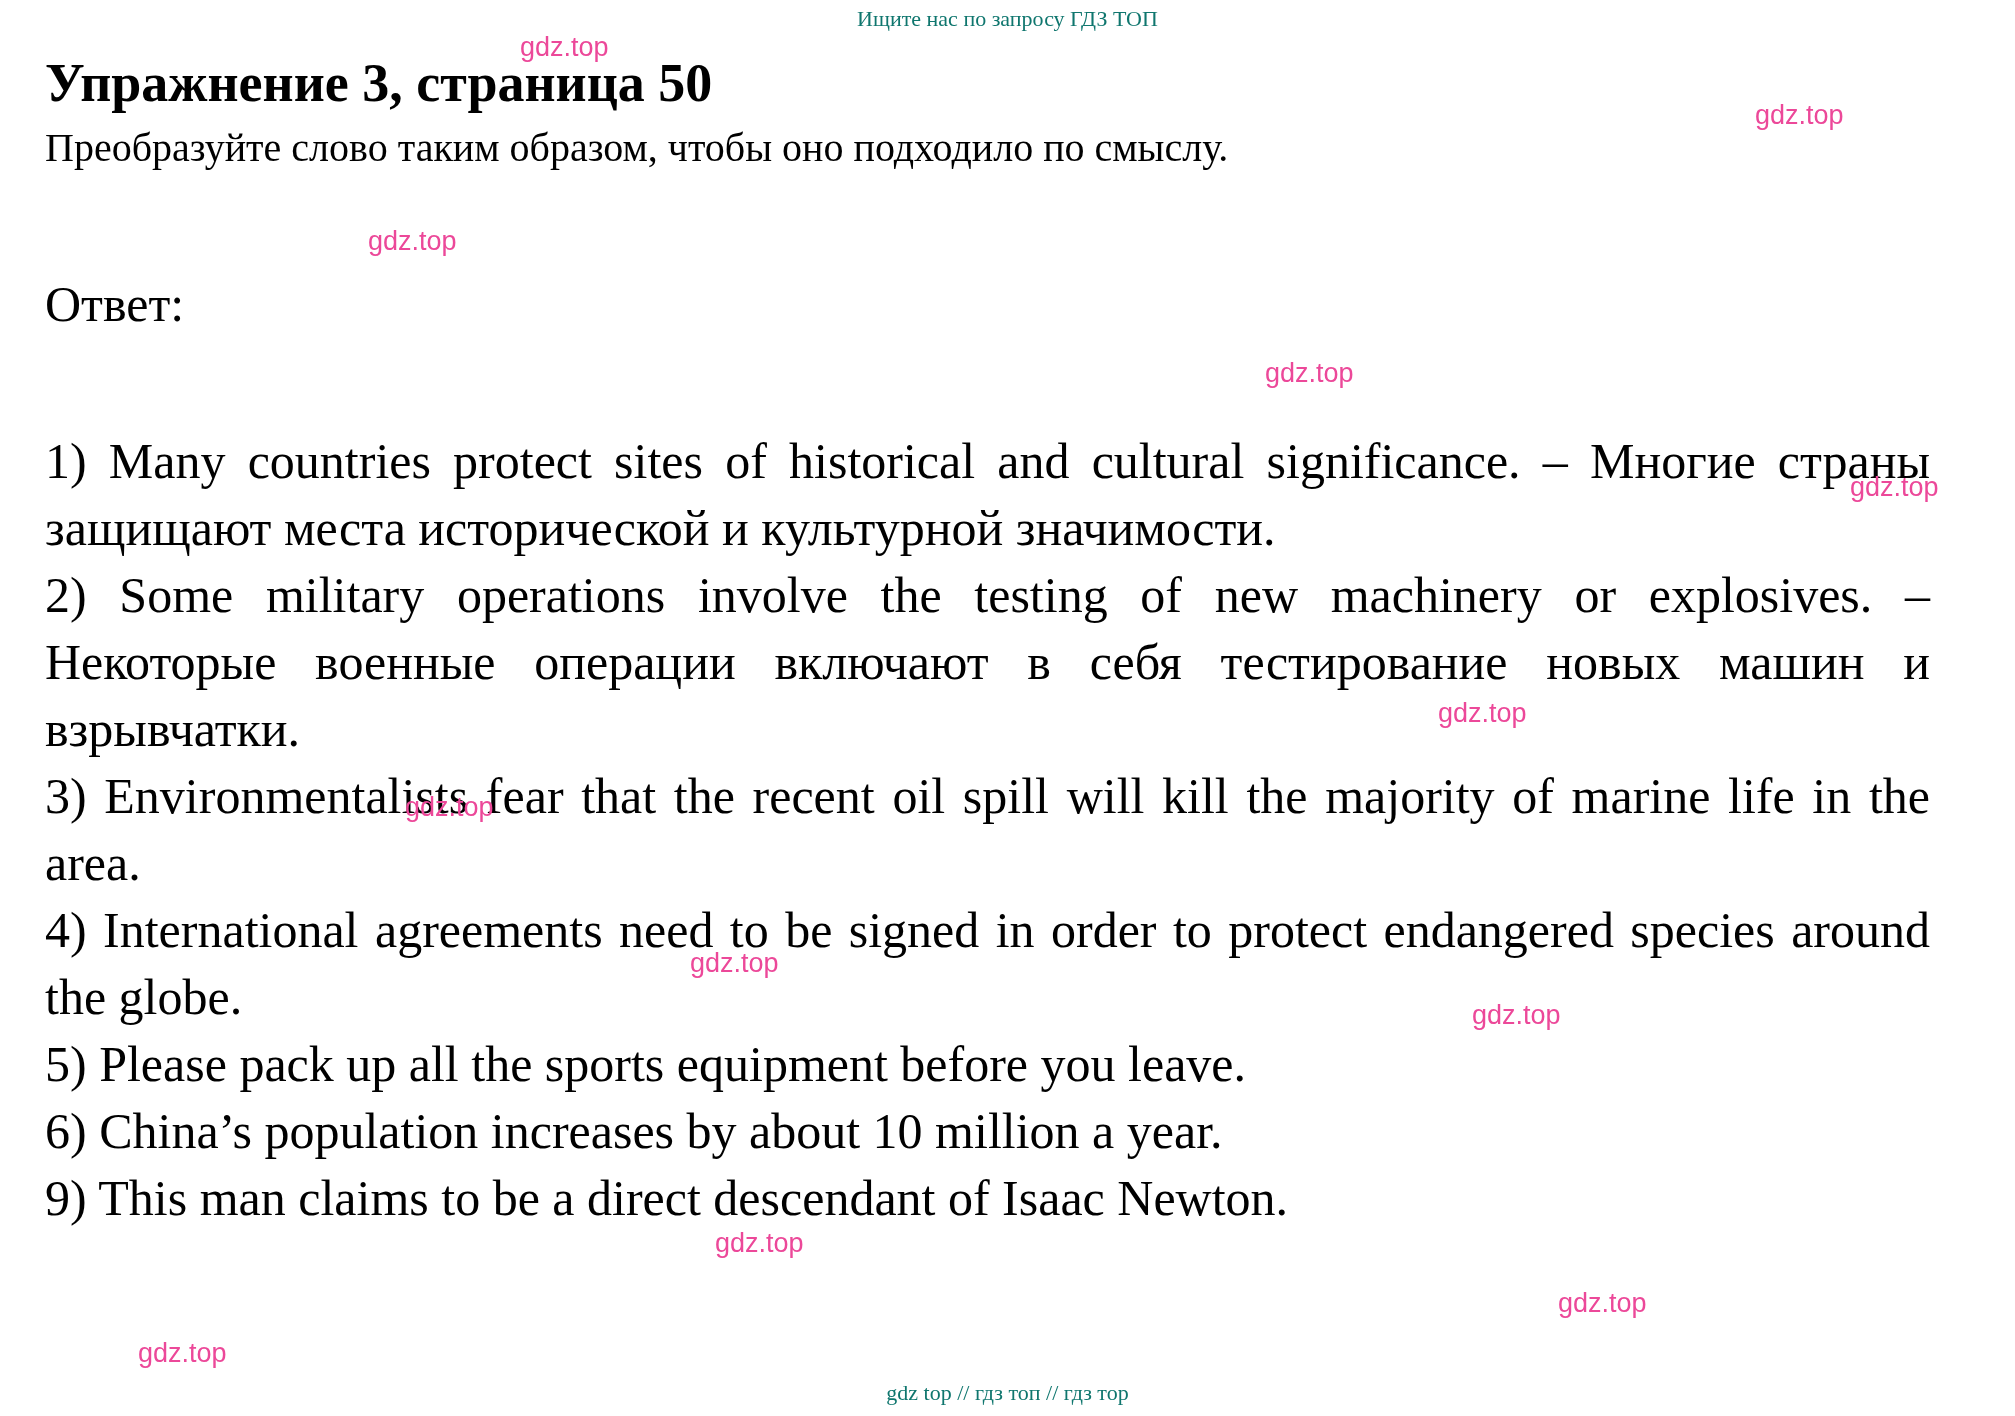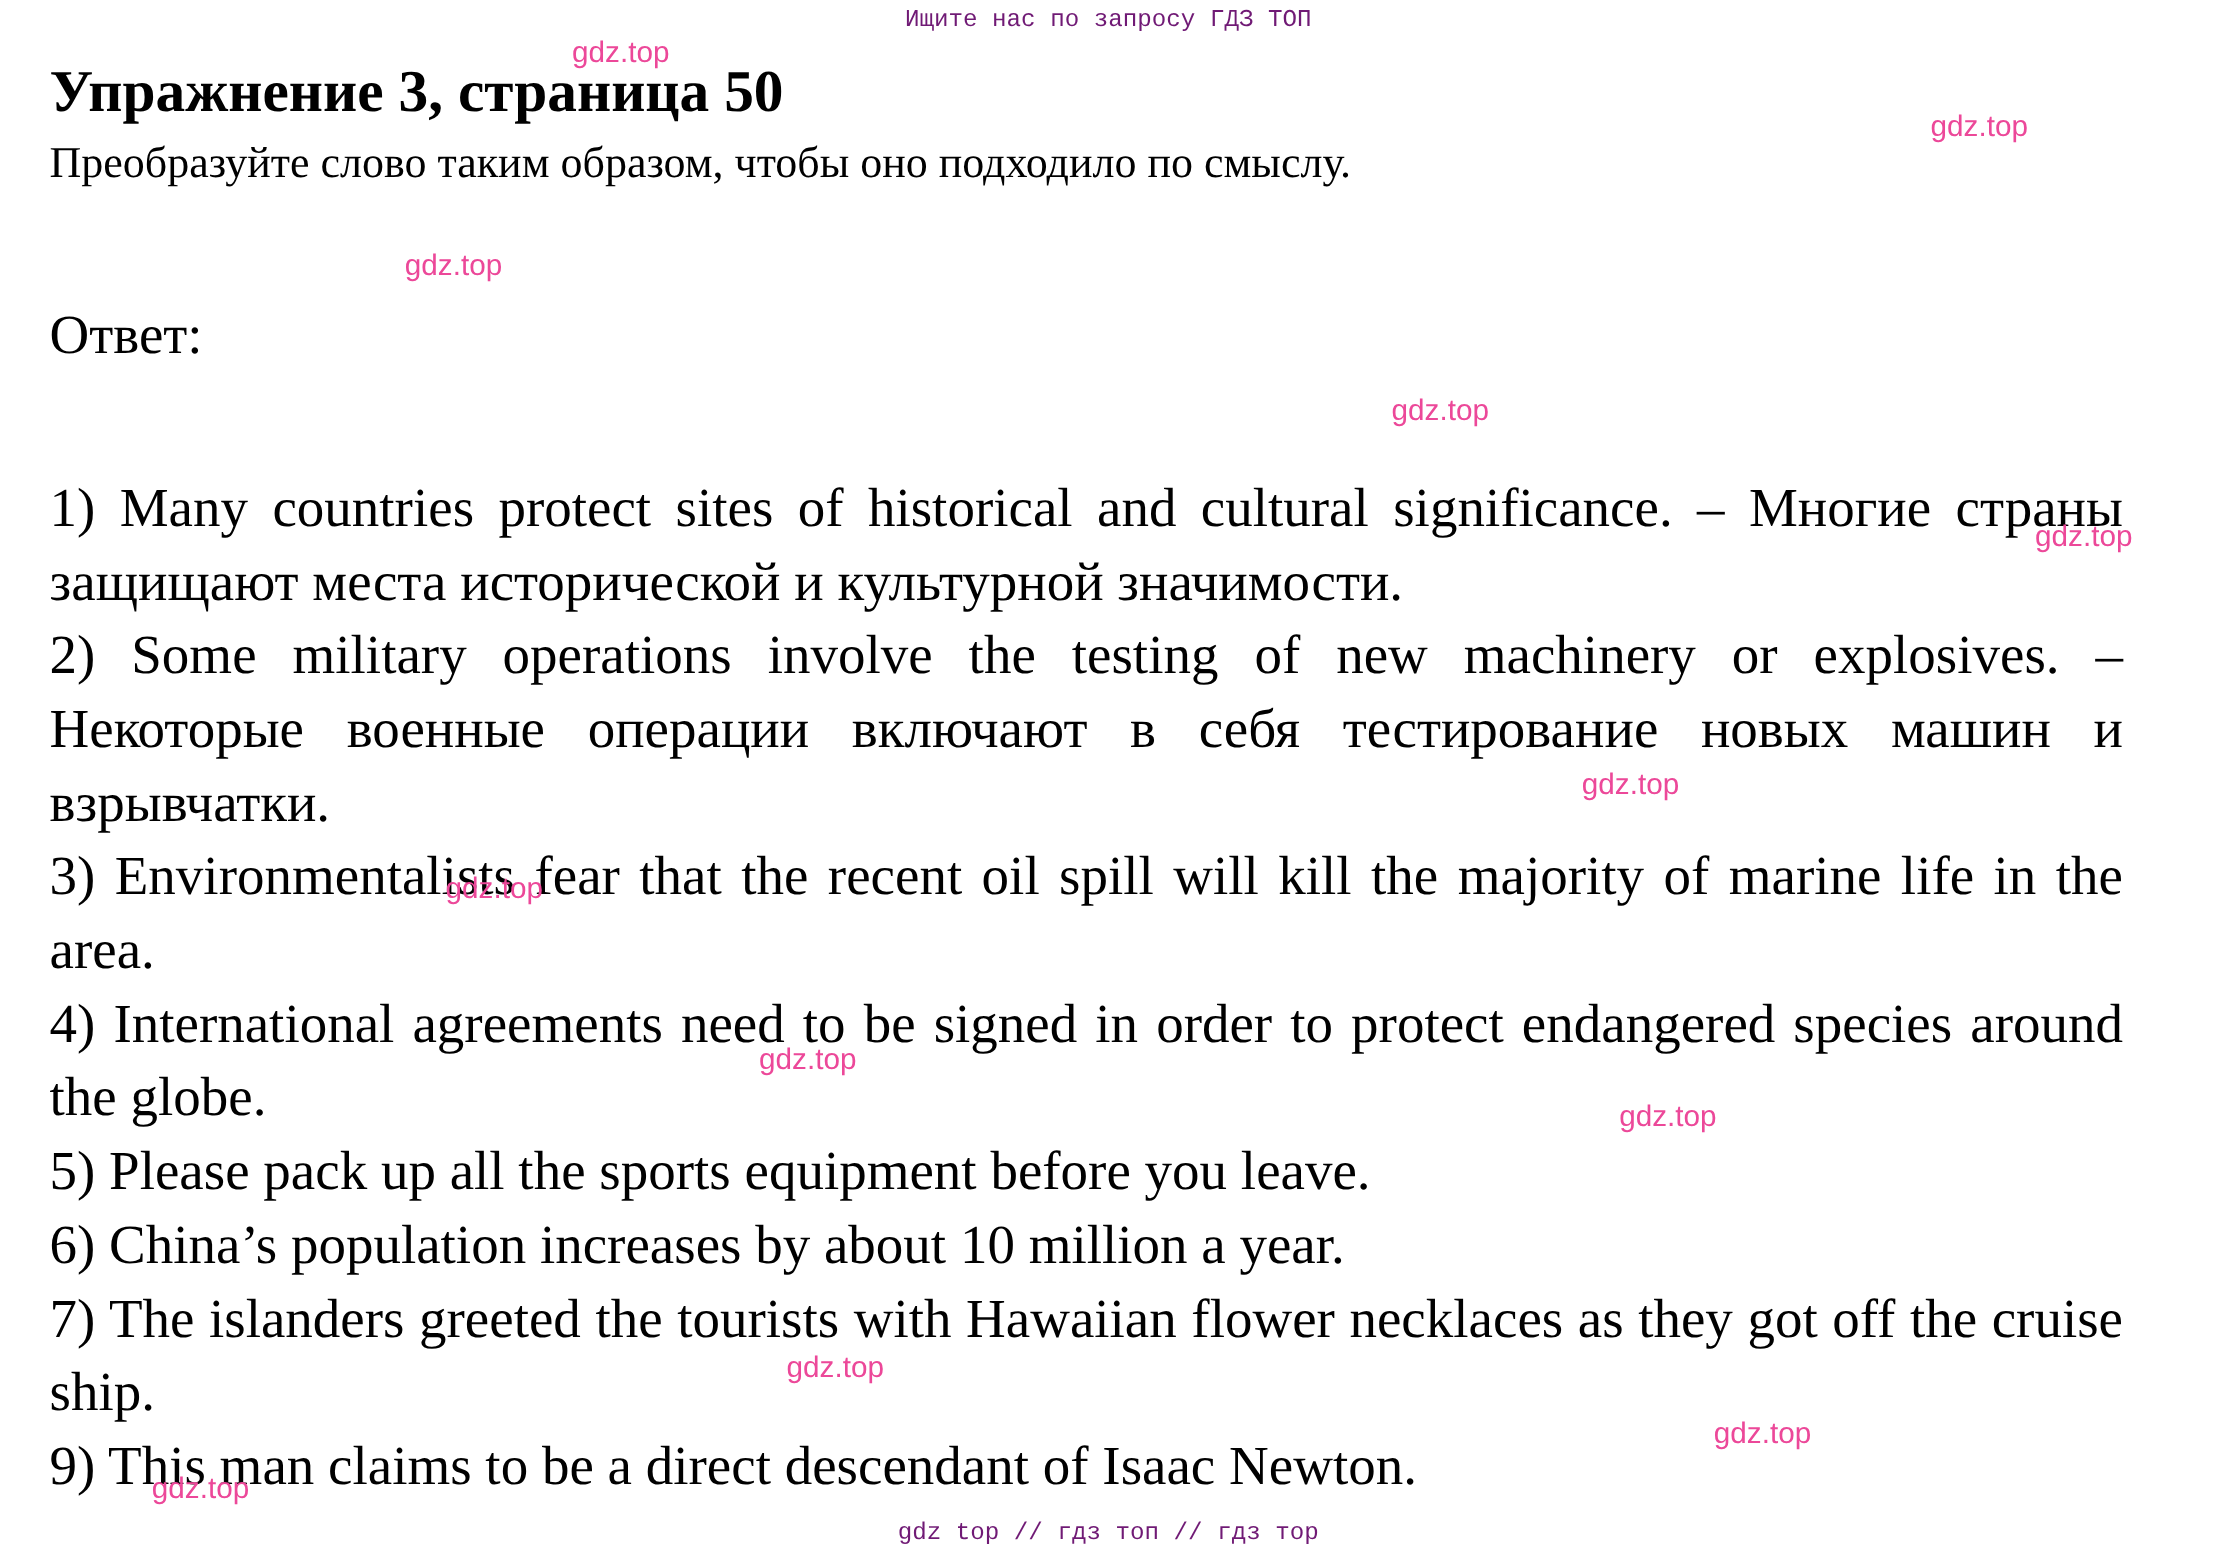--- a/index.html
+++ b/index.html
@@ -11,23 +11,23 @@
     background: #ffffff;
     color: #000000;
     font-family: "Liberation Serif", serif;
     overflow: hidden;
   }
   .banner {
     position: absolute;
     left: 0;
     width: 100%;
     text-align: center;
-    font-family: Liberation Mono, monospace;
+    font-family: Liberation Serif, serif;
     font-size: 22px;
-    color: #701a75;
+    color: #0f766e;
   }
   .banner.top { top: 6px; }
   .banner.bottom { bottom: 10px; }
   .content {
     position: absolute;
     left: 45px;
     top: 52px;
     width: 1885px;
   }
   h1.title {
@@ -75,21 +75,20 @@
     <h1 class="title">Упражнение 3, страница 50</h1>
     <p class="task">Преобразуйте слово таким образом, чтобы оно подходило по смыслу.</p>
     <p class="answer-label">Ответ:</p>
     <div class="answers" id="answers">
         <p class="item"><span>1) Many countries protect sites of </span><b>historical</b><span> and cultural significance. – Многие страны защищают места исторической и культурной значимости.</span></p>
         <p class="item"><span>2) Some military </span><b>operations</b><span> involve the testing of new machinery or explosives. – Некоторые военные операции включают в себя тестирование новых машин и взрывчатки.</span></p>
         <p class="item"><span>3) </span><b>Environmentalists</b><span> fear that the recent oil spill will kill the majority of marine life in the area.</span></p>
         <p class="item"><span>4) International </span><b>agreements</b><span> need to be signed in order to protect endangered species around the globe.</span></p>
         <p class="item"><span>5) Please pack up all the sports </span><b>equipment</b><span> before you leave.</span></p>
         <p class="item"><span>6) China’s </span><b>population</b><span> increases by about 10 million a year.</span></p>
-        <p class="item"><span>7) The </span><b>islanders</b><span> greeted the tourists with Hawaiian flower necklaces as they got off the cruise ship.</span></p>
         <p class="item"><span>9) This man claims to be a direct </span><b>descendant</b><span> of Isaac Newton.</span></p>
       </div>
   </div>
 
   <span class="wm" style="left:520px;  top:32px">gdz.top</span>
   <span class="wm" style="left:1755px; top:100px">gdz.top</span>
   <span class="wm" style="left:368px;  top:226px">gdz.top</span>
   <span class="wm" style="left:1265px; top:358px">gdz.top</span>
   <span class="wm" style="left:1850px; top:472px">gdz.top</span>
   <span class="wm" style="left:1438px; top:698px">gdz.top</span>

